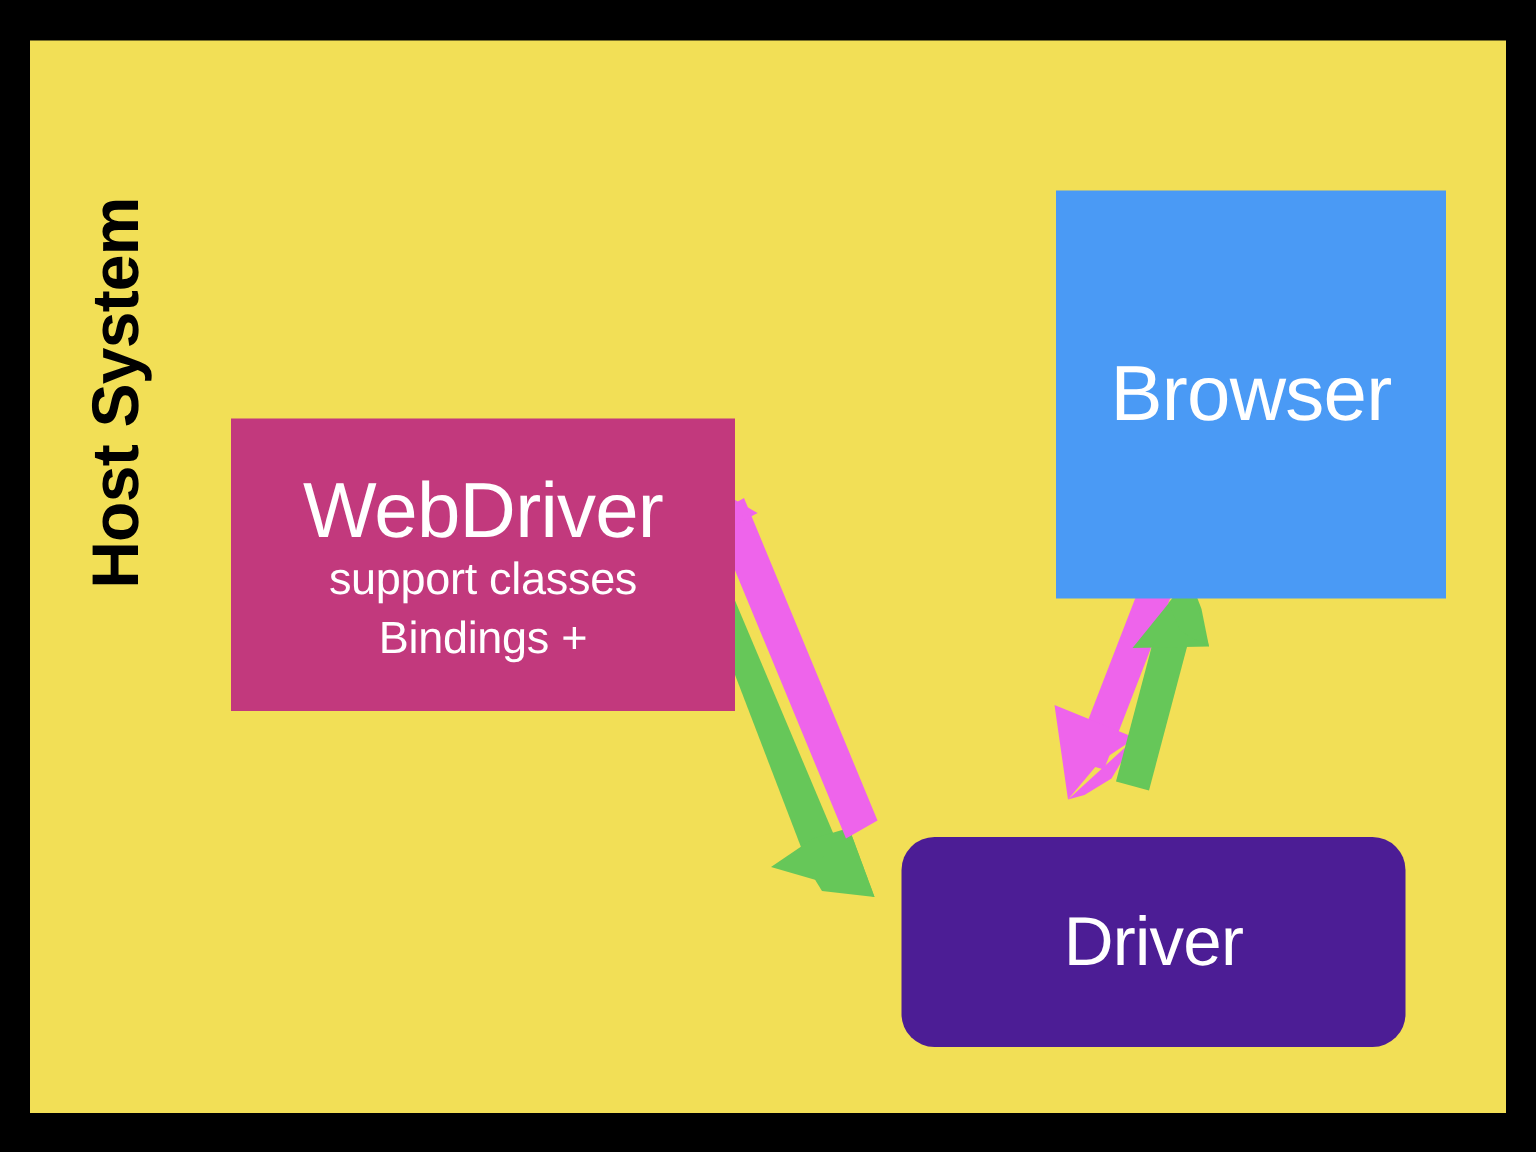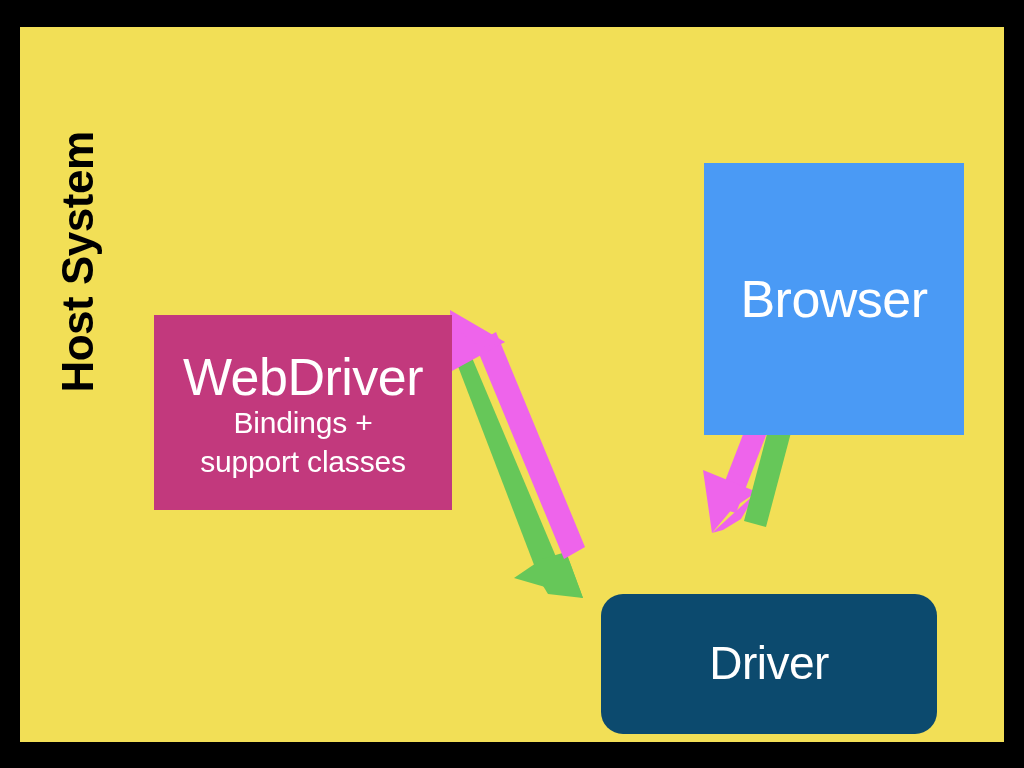--- a/index.html
+++ b/index.html
@@ -40,56 +40,55 @@
   .node {
     position: absolute;
     box-sizing: border-box;
     display: flex;
     flex-direction: column;
     align-items: center;
     justify-content: center;
     color: #FFFFFF;
     text-align: left;
     z-index: 3;
-    margin-top: 36px;
   }
   .node .title {
     font-size: 52px;
     font-weight: normal;
     line-height: 1.04;
     letter-spacing: -0.5px;
     white-space: nowrap;
   }
   .node .subtitle {
     font-size: 30px;
     font-weight: normal;
     line-height: 1.28;
     letter-spacing: -0.2px;
   }
   #node-webdriver {
     left: 134px;
     top: 252px;
-    width: 298px;
+    width: 336px;
     height: 195px;
     background: #C2397D;
     padding-top: 6px;
   }
   #node-browser {
     left: 684px;
     top: 100px;
     width: 260px;
     height: 272px;
     background: #4A9AF5;
   }
   #node-driver {
     left: 581px;
     top: 531px;
     width: 336px;
     height: 140px;
-    background: #0c4a6e;
+    background: #4c1d95;
     border-radius: 22px;
   }
   #node-driver .title { font-size: 46px; }
   #node-driver .subtitle { font-size: 30px; }
   #arrow-layer {
     position: absolute;
     left: 0;
     top: 0;
     width: 1024px;
     height: 768px;
@@ -100,22 +99,22 @@
 <body>
 
 <div id="slide">
 
   <div id="host-panel">
 
     <div id="host-label">Host System</div>
 
     <div class="node" id="node-webdriver">
       <div class="title">WebDriver</div>
+      <div class="subtitle">support classes</div>
       <div class="subtitle">Bindings +</div>
-      <div class="subtitle">support classes</div>
     </div>
 
     <div class="node" id="node-browser">
       <div class="title">Browser</div>
     </div>
 
     <div class="node" id="node-driver">
       <div class="title">Driver</div>
     </div>
 

